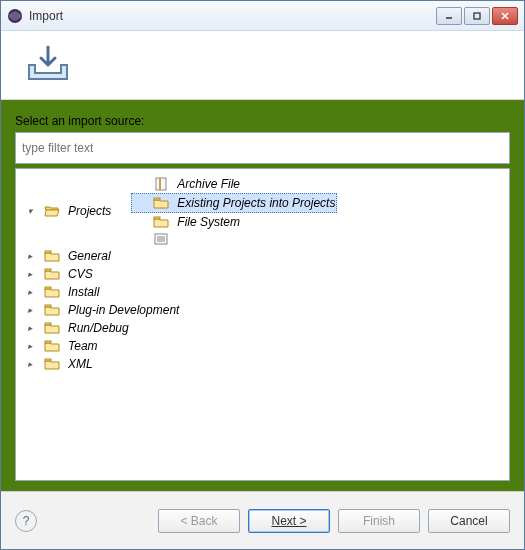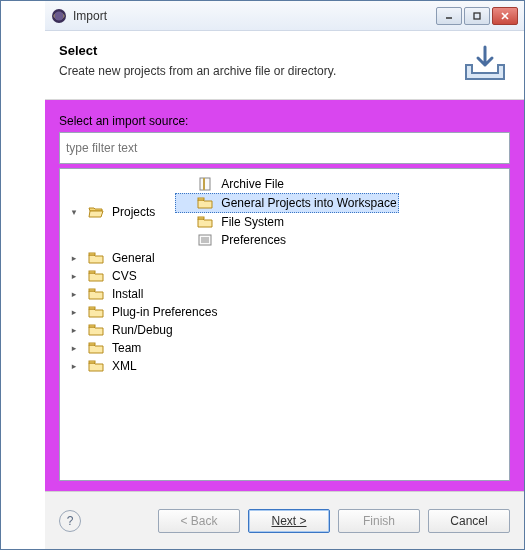--- a/index.html
+++ b/index.html
@@ -1,37 +1,37 @@
 <!DOCTYPE html>
 <html><head>
 <meta charset="utf-8">
 <style>
   * { box-sizing: border-box; font-family: "Segoe UI", Tahoma, sans-serif; font-size: 12px; }
   body { margin: 0; background: #fff; }
-  .window { width: 525px; height: 550px; border: 1px solid #5a7aa0; background: #fff; display: flex; flex-direction: column; box-shadow: 0 0 6px rgba(0,0,0,0.15); padding-left: 44px; }
+  .window { width: 525px; height: 550px; border: 1px solid #5a7aa0; background: #fff; display: flex; flex-direction: column; box-shadow: 0 0 6px rgba(0,0,0,0.15); }
   .titlebar { height: 30px; background: linear-gradient(#f7f9fc,#e6edf7); display: flex; align-items: center; padding: 0 6px; border-bottom: 1px solid #cfd8e6; }
   .titlebar .app-icon { width: 16px; height: 16px; margin-right: 6px; }
   .titlebar .title { flex: 1; color: #333; }
   .win-btns { display: flex; gap: 2px; }
   .win-btn { width: 26px; height: 18px; border: 1px solid #8a9bb3; border-radius: 2px; background: linear-gradient(#f0f4fa,#d5dfec); display:flex; align-items:center; justify-content:center; }
   .win-btn.close { background: linear-gradient(#e98a82,#c94b3f); border-color:#a23d33; color:#fff; font-weight:bold; }
   .header { padding: 10px 14px 14px 14px; border-bottom: 1px solid #d7d7d7; display:flex; align-items:flex-start; background:#fff; }
   .header-text { flex:1; }
   .header h1 { font-size: 13px; font-weight: bold; margin: 2px 0 6px 0; color:#000; }
   .header p { margin: 0; color: #333; }
   .header-icon { width: 50px; height: 40px; margin-left:8px; margin-top:4px; }
-  .body { flex:1; padding: 10px 14px 0 14px; background:#d946ef; display:flex; flex-direction:column; }
+  .body { flex:1; padding: 10px 14px 0 14px; background:#4d7c0f; display:flex; flex-direction:column; }
   .label { margin: 4px 0 4px 0; color:#000; }
   .filter { width:100%; height:32px; border:1px solid #9aa7b8; padding:2px 6px; background:#fff; color:#888; }
   .tree-box { flex:1; border:1px solid #9aa7b8; background:#fff; margin-top:4px; overflow:auto; padding:6px 2px; }
   .tree ul { list-style:none; margin:0; padding-left:18px; }
   .tree > ul { padding-left:4px; }
   .tree li { line-height:18px; white-space:nowrap; display:flex; align-items:center; }
   .tree li > ul { width:100%; }
-  .row { display:flex; align-items:center; gap:8px; padding:0 2px; cursor:default; }
+  .row { display:flex; align-items:center; gap:8px; padding:0 2px; cursor:default;font-style:italic; }
   .row.selected { background:#cfe3ff; border:1px dotted #3a76c4; padding:0 1px; }
   .expander { width:12px; height:12px; display:inline-flex; align-items:center; justify-content:center; color:#606060; font-size:9px; }
   .icon { width:16px; height:16px; display:inline-block; }
   .folder svg, .icon svg { width:16px; height:16px; }
   .footer { height:58px; border-top:1px solid #d0d0d0; background:#f2f2f2; display:flex; align-items:center; padding:0 14px; gap:8px; }
   .help { width:22px; height:22px; border:1px solid #9aa7b8; border-radius:50%; display:flex; align-items:center; justify-content:center; color:#5a6b84; margin-right:auto; }
   .btn { min-width:82px; height:24px; border:1px solid #9aa7b8; background:linear-gradient(#fdfdfd,#ebebeb); color:#333; border-radius:2px;text-align:center; }
   .btn[disabled] { color:#9a9a9a; }
   .btn.default { border:1px solid #3a76c4; box-shadow:0 0 0 1px #a6c8f0 inset;text-decoration:underline; }
   .wrap { display:block; }
@@ -64,24 +64,20 @@
       <div class="win-btn close">
           <svg width="10" height="10">
             <line x1="2" y1="2" x2="8" y2="8" stroke="#fff" stroke-width="1.6"></line>
             <line x1="8" y1="2" x2="2" y2="8" stroke="#fff" stroke-width="1.6"></line>
           </svg>
         </div>
     </div>
   </div>
 
   <div class="header">
-    <div class="header-text">
-      <h1>Select</h1>
-      <p>Create new projects from an archive file or directory.</p>
-    </div>
     <span class="header-icon">
       <svg viewBox="0 0 50 40">
         <path d="M6 20 v14 h38 v-14 h-6 v8 h-26 v-8 z" fill="#d9e6f5" stroke="#5d7ea8" stroke-width="2"></path>
         <path d="M25 2 v18 M25 20 l-7 -7 M25 20 l7 -7" fill="none" stroke="#4a6ea0" stroke-width="3" stroke-linecap="round"></path>
       </svg>
     </span>
   </div>
 
   <div class="body">
     <div class="label">Select an import source:</div>
@@ -108,21 +104,21 @@
               <span>Archive File</span>
             </div>
               </li>
             <li>
                 <div class="row selected">
               <span class="expander"></span>
               <span class="icon"><svg viewBox="0 0 16 16">
                       <path d="M1 5h5l1 1h8v7H1z" fill="#fce9a8" stroke="#b78b1d"></path>
                       <rect x="1" y="3" width="6" height="2" fill="#f4d77a" stroke="#b78b1d"></rect>
                     </svg></span>
-              <span>General Projects into Workspace</span>
+              <span>Existing Projects into Projects</span>
             </div>
               </li>
             <li>
                 <div class="row">
               <span class="expander"></span>
               <span class="icon"><svg viewBox="0 0 16 16">
                       <path d="M1 5h5l1 1h8v7H1z" fill="#fce9a8" stroke="#b78b1d"></path>
                       <rect x="1" y="3" width="6" height="2" fill="#f4d77a" stroke="#b78b1d"></rect>
                     </svg></span>
               <span>File System</span>
@@ -130,21 +126,20 @@
               </li>
             <li>
                 <div class="row">
               <span class="expander"></span>
               <span class="icon"><svg viewBox="0 0 16 16">
                       <rect x="2" y="3" width="12" height="10" fill="#fafafa" stroke="#888"></rect>
                       <line x1="4" y1="6" x2="12" y2="6" stroke="#888"></line>
                       <line x1="4" y1="8" x2="12" y2="8" stroke="#888"></line>
                       <line x1="4" y1="10" x2="12" y2="10" stroke="#888"></line>
                     </svg></span>
-              <span>Preferences</span>
             </div>
               </li>
           </ul>
         </li>
         <li>
             <div class="row">
           <span class="expander">▸</span>
           <span class="icon"><svg viewBox="0 0 16 16">
                   <path d="M1 5h5l1 1h8v7H1z" fill="#fce9a8" stroke="#b78b1d"></path>
                   <rect x="1" y="3" width="6" height="2" fill="#f4d77a" stroke="#b78b1d"></rect>
@@ -172,21 +167,21 @@
           <span>Install</span>
         </div>
           </li>
         <li>
             <div class="row">
           <span class="expander">▸</span>
           <span class="icon"><svg viewBox="0 0 16 16">
                   <path d="M1 5h5l1 1h8v7H1z" fill="#fce9a8" stroke="#b78b1d"></path>
                   <rect x="1" y="3" width="6" height="2" fill="#f4d77a" stroke="#b78b1d"></rect>
                 </svg></span>
-          <span>Plug-in Preferences</span>
+          <span>Plug-in Development</span>
         </div>
           </li>
         <li>
             <div class="row">
           <span class="expander">▸</span>
           <span class="icon"><svg viewBox="0 0 16 16">
                   <path d="M1 5h5l1 1h8v7H1z" fill="#fce9a8" stroke="#b78b1d"></path>
                   <rect x="1" y="3" width="6" height="2" fill="#f4d77a" stroke="#b78b1d"></rect>
                 </svg></span>
           <span>Run/Debug</span>

